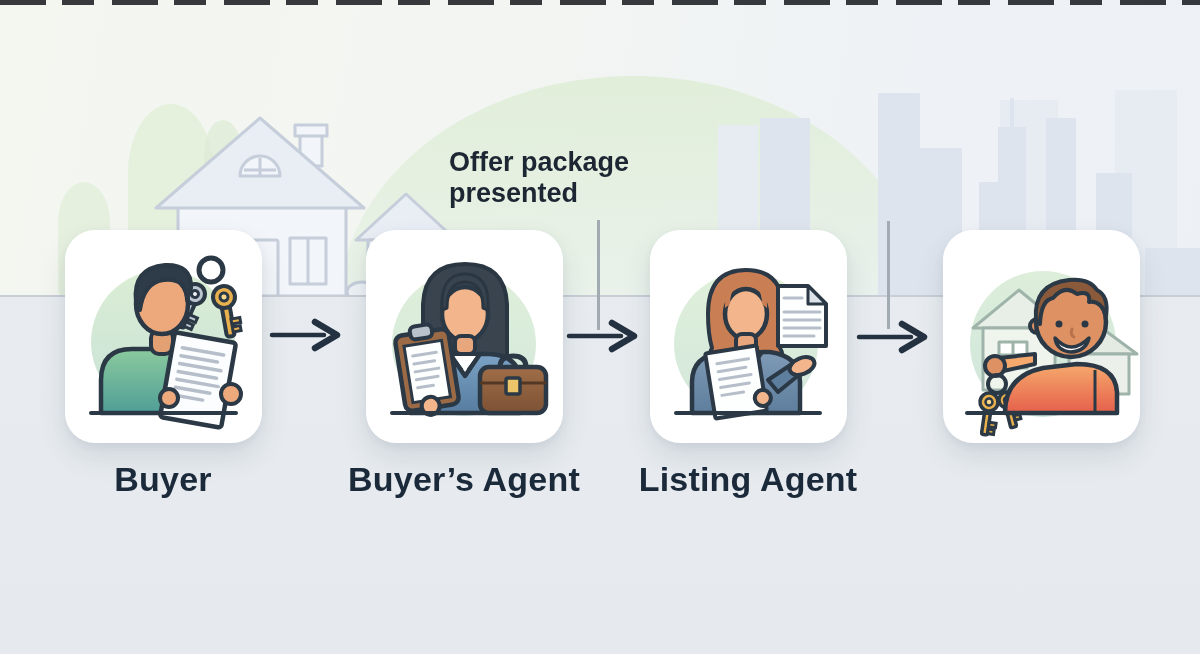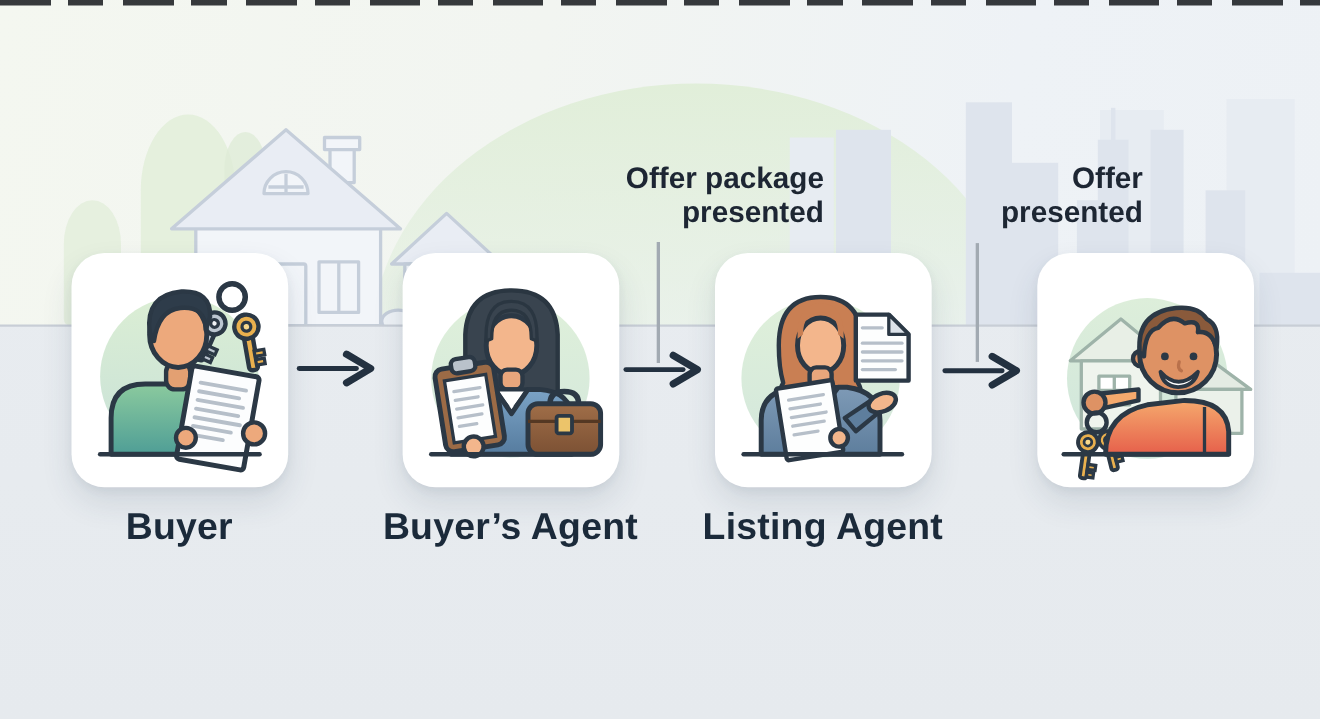--- a/index.html
+++ b/index.html
@@ -46,21 +46,21 @@
   .arrow{position:absolute;z-index:6;}
   .arrow-1{left:268px;top:315px;} .arrow-2{left:565px;top:316px;} .arrow-3{left:855px;top:317px;}
   .arrow path{stroke:#233140;fill:none;stroke-linecap:round;stroke-linejoin:round;}
   .arrow .shaft{stroke-width:4.5;} .arrow .head{stroke-width:6.5;}
   
   .connector{position:absolute;width:3px;background:#a2aab2;z-index:4;}
   .connector-1{left:597px;top:220px;height:110px;}
   .connector-2{left:887px;top:221px;height:108px;}
   
   .arrow-label{
-    position:absolute;top:147px;width:300px;text-align:right;z-index:6;
+    position:absolute;top:147px;width:300px;text-align:left;z-index:6;
     font-size:27px;font-weight:bold;color:#1d2633;line-height:31px;
   }
   .arrow-label-1{left:449px;} .arrow-label-2{left:739px;}
   .arrow-label span{display:block;}
 </style>
 </head>
 <body>
 
 <div class="stage">
 
@@ -113,24 +113,20 @@
   </div>
 
   <div class="horizon"></div>
   <div class="top-dashes"></div>
 
   <div class="connector connector-1"></div>
   <div class="connector connector-2"></div>
 
   <div class="arrow-label arrow-label-1">
     <span>Offer package</span>
-    <span>presented</span>
-  </div>
-  <div class="arrow-label arrow-label-2">
-    <span>Offer</span>
     <span>presented</span>
   </div>
 
   <svg class="arrow arrow-1" width="78" height="40" viewBox="0 0 78 40">
     <path class="shaft" d="M4,20 H56"></path>
       <path class="head" d="M47,7 L69,20 L47,33"></path>
   </svg>
   <svg class="arrow arrow-2" width="78" height="40" viewBox="0 0 78 40">
     <path class="shaft" d="M4,20 H56"></path>
       <path class="head" d="M47,7 L69,20 L47,33"></path>

